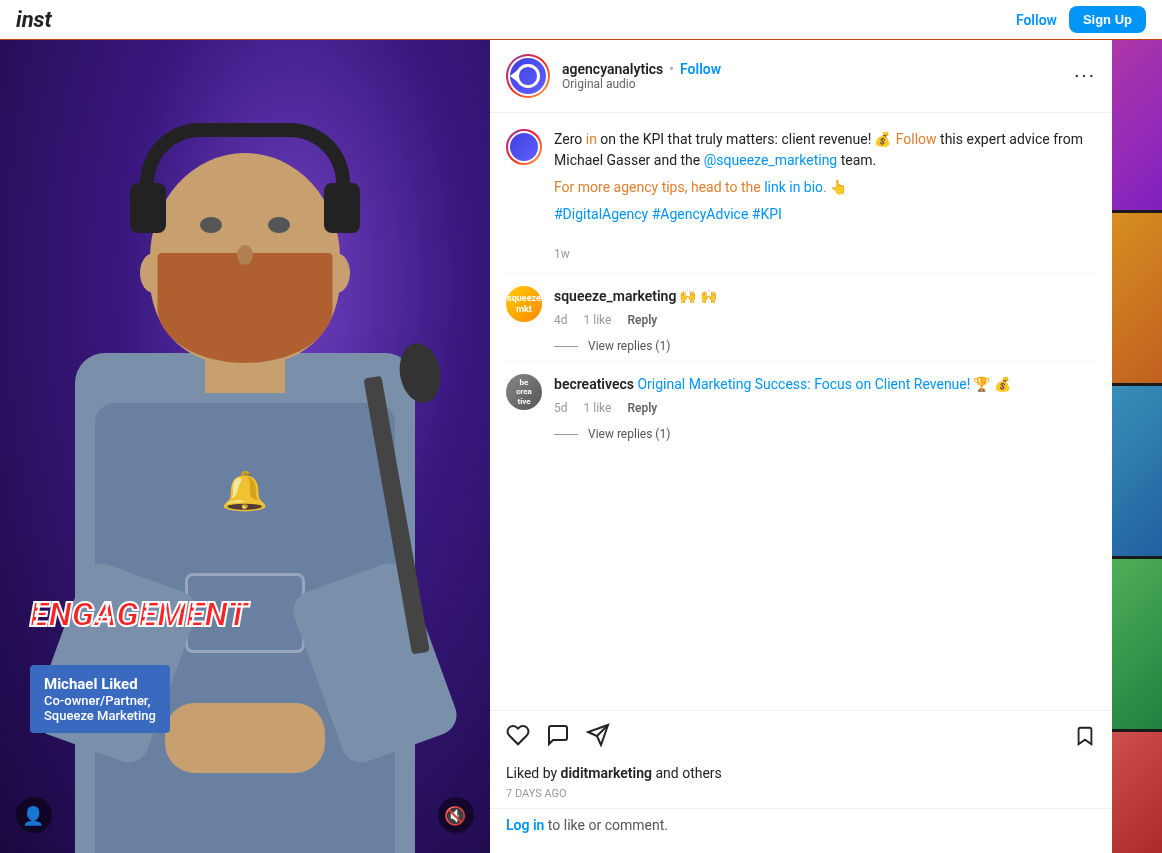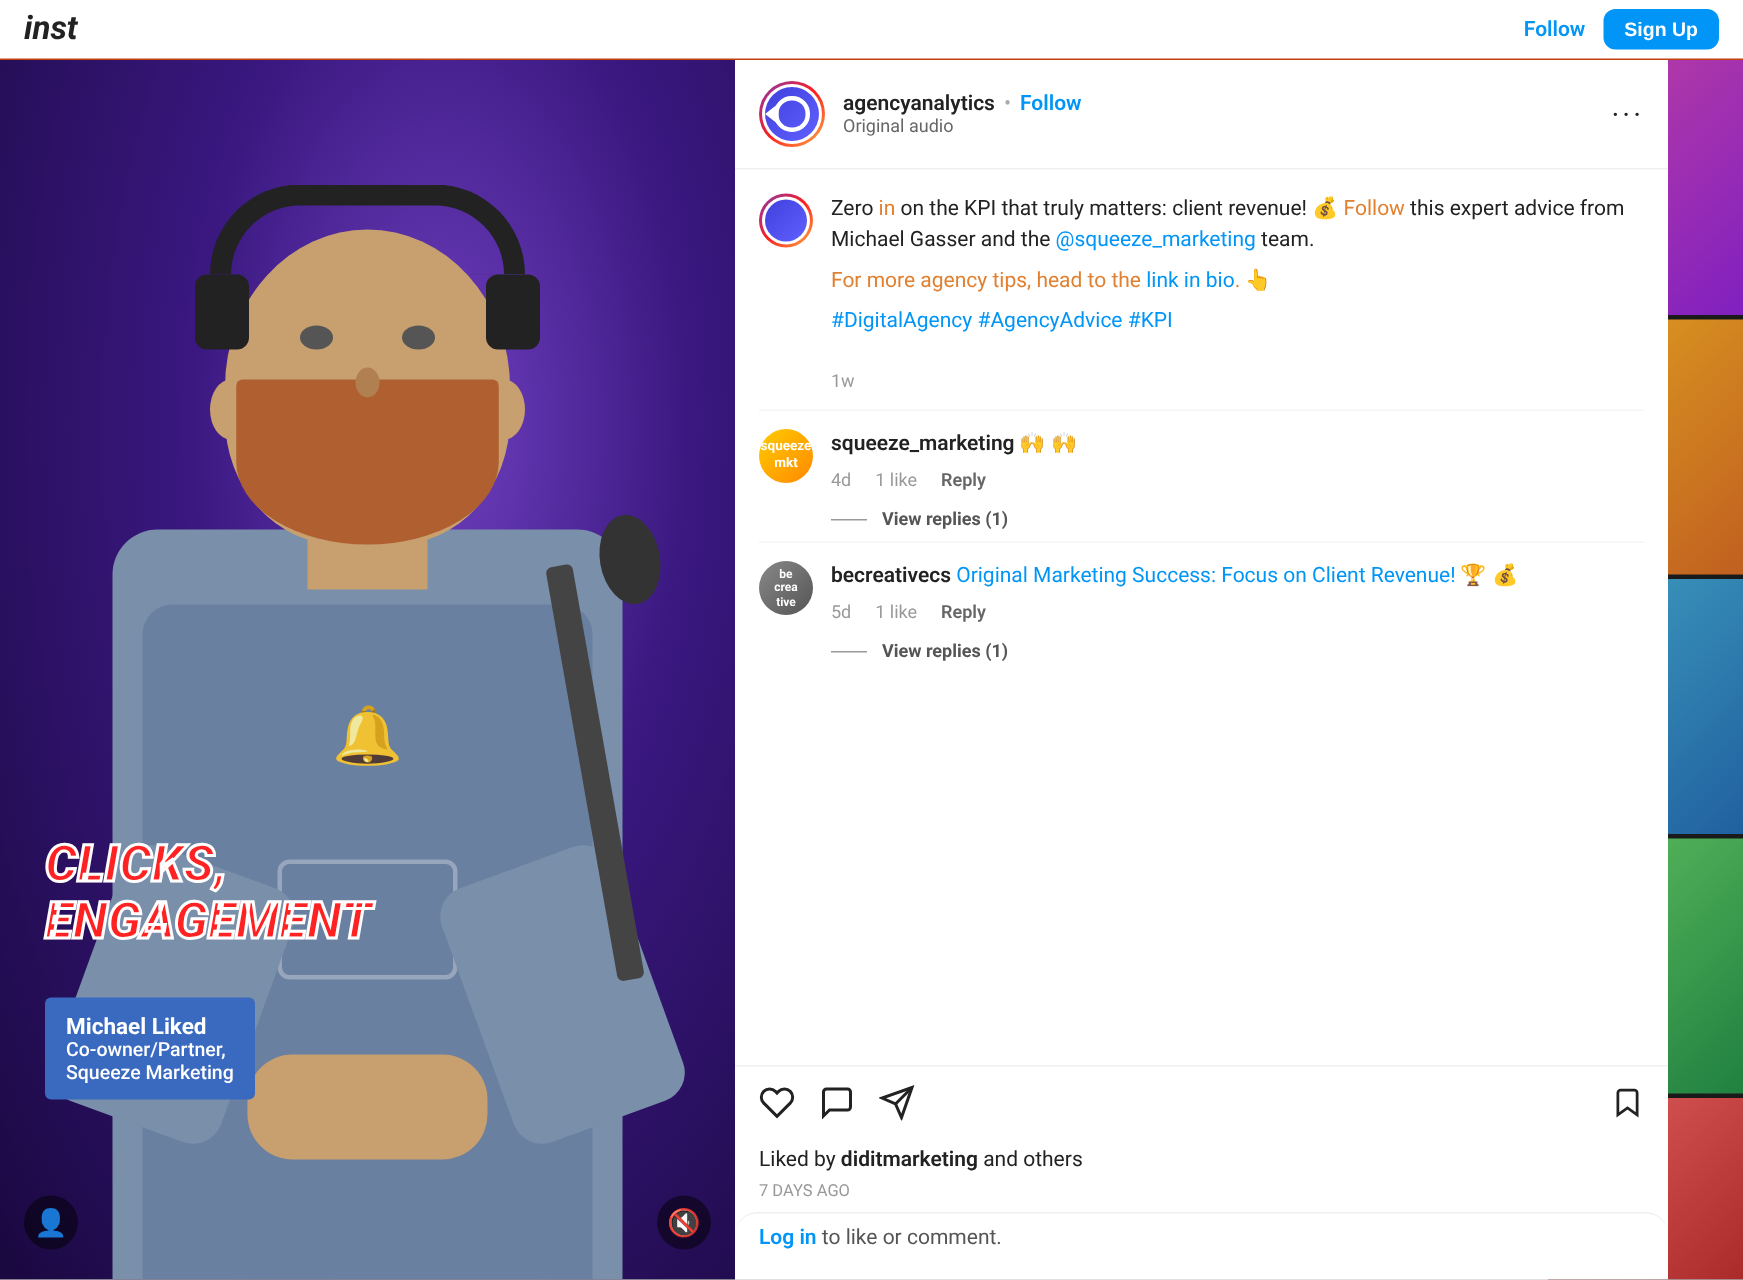--- a/index.html
+++ b/index.html
@@ -353,21 +353,21 @@
 
     .view-replies-line {
       width: 24px;
       height: 1px;
       background: #999;
     }
 
     .view-replies-btn {
       font-size: 12px;
       color: #555;
-      font-weight: 700;
+      font-weight: 400;
       cursor: pointer;
     }
 
     
     .actions-bar {
       display: flex;
       align-items: center;
       padding: 12px 16px;
       border-top: 1px solid #efefef;
       margin-top: auto;
@@ -407,21 +407,20 @@
       text-transform: uppercase;
       flex-shrink: 0;
     }
 
     .log-in-row {
       padding: 8px 16px 20px;
       font-size: 14px;
       color: #555;
       border-top: 1px solid #efefef;
       flex-shrink: 0;
-      border-radius: 15px;
     }
 
     .log-in-link {
       color: #0095f6;
       font-weight: 600;
       cursor: pointer;
     }
   </style>
 </head>
 <body>
@@ -469,21 +468,20 @@
 
     <div style="position:absolute;bottom:588px;left:50%;transform:translateX(-50%);width:16px;height:20px;background:#b08050;border-radius:50%;"></div>
 
     <div style="position:absolute;bottom:200px;right:60px;width:18px;height:280px;background:#444;border-radius:4px;transform:rotate(-10deg);transform-origin:bottom center;"></div>
 
     <div style="position:absolute;bottom:450px;right:50px;width:40px;height:60px;background:#333;border-radius:50%;transform:rotate(-10deg);"></div>
 
     <div style="position:absolute;bottom:340px;left:50%;transform:translateX(-50%);color:white;font-size:38px;opacity:0.9;">🔔</div>
 
     <div style="position:absolute;bottom:220px;left:30px;">
-      <div style="font-size:34px;font-weight:900;font-style:italic;color:#ff2222;-webkit-text-stroke:2px white;text-transform:uppercase;line-height:1.1;">CLICKS,</div>
       <div style="font-size:34px;font-weight:900;font-style:italic;color:#ff2222;-webkit-text-stroke:2px white;text-transform:uppercase;line-height:1.1;">ENGAGEMENT</div>
     </div>
 
     <div style="position:absolute;bottom:120px;left:30px;background:#3a6abf;color:white;padding:10px 14px;border-radius:4px;">
       <div style="font-size:15px;font-weight:700;">Michael Liked</div>
       <div style="font-size:13px;font-weight:500;">Co-owner/Partner,</div>
       <div style="font-size:13px;font-weight:500;">Squeeze Marketing</div>
     </div>
 
     <div style="position:absolute;bottom:20px;left:0;right:0;display:flex;justify-content:space-between;padding:0 16px;">

